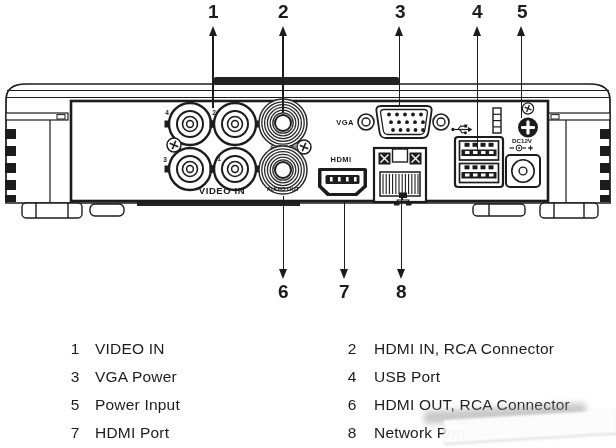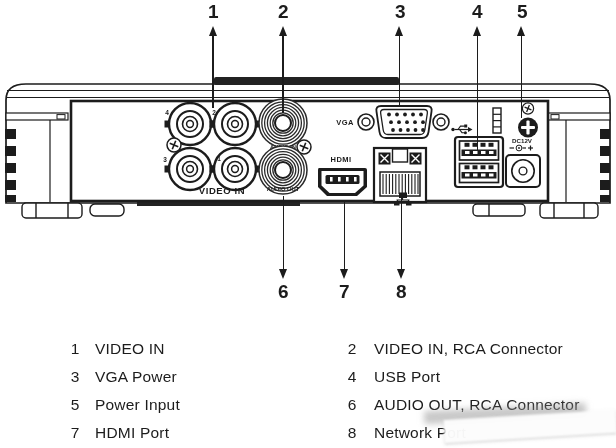--- a/index.html
+++ b/index.html
@@ -289,31 +289,31 @@
       <rect x="506" y="85" width="34" height="32" rx="4" fill="#fff" stroke="#1c1c1c" stroke-width="2"></rect>
       <circle cx="523" cy="101" r="11.2" fill="none" stroke="#1c1c1c" stroke-width="1.6"></circle>
       <circle cx="523" cy="101" r="3.9" fill="none" stroke="#1c1c1c" stroke-width="1.4"></circle>
     </g>
   </svg>
 
   <div>
     <div class="lg-num" style="left:66px;top:340px;">1</div>
     <div class="lg-label" style="left:95px;top:340px;">VIDEO IN</div>
     <div class="lg-num" style="left:343px;top:340px;">2</div>
-    <div class="lg-label" style="left:374px;top:340px;">VIDEO IN, RCA Connector</div>
+    <div class="lg-label" style="left:374px;top:340px;">HDMI IN, RCA Connector</div>
 
     <div class="lg-num" style="left:66px;top:368px;">3</div>
     <div class="lg-label" style="left:95px;top:368px;">VGA Power</div>
     <div class="lg-num" style="left:343px;top:368px;">4</div>
     <div class="lg-label" style="left:374px;top:368px;">USB Port</div>
 
     <div class="lg-num" style="left:66px;top:396px;">5</div>
     <div class="lg-label" style="left:95px;top:396px;">Power Input</div>
     <div class="lg-num" style="left:343px;top:396px;">6</div>
-    <div class="lg-label" style="left:374px;top:396px;">AUDIO OUT, RCA Connector</div>
+    <div class="lg-label" style="left:374px;top:396px;">HDMI OUT, RCA Connector</div>
 
     <div class="lg-num" style="left:66px;top:424px;">7</div>
     <div class="lg-label" style="left:95px;top:424px;">HDMI Port</div>
     <div class="lg-num" style="left:343px;top:424px;">8</div>
     <div class="lg-label" style="left:374px;top:424px;">Network Port</div>
   </div>
 
   <div class="smudge1"></div>
   <div class="smudge2"></div>
 </div>

